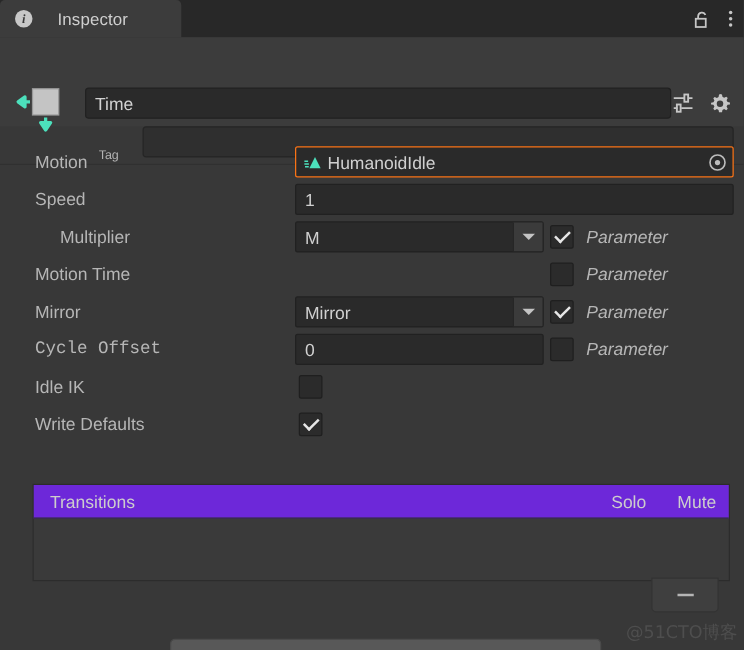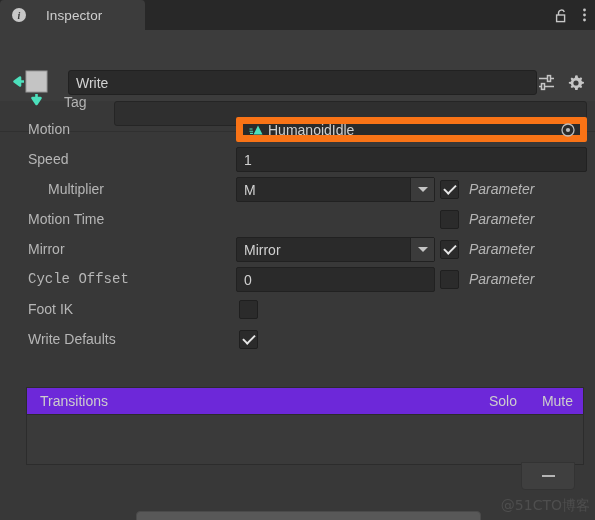--- a/index.html
+++ b/index.html
@@ -51,39 +51,39 @@
   .hdr { position: absolute; left: 0; top: 0; width: 595px; height: 71px; background: #3c3c3c; }
   .state-icon { position: absolute; left: 10px; top: 38px; width: 50px; height: 44px; }
   .name-field {
     position: absolute; left: 68px; top: 40px; width: 469px; height: 25px;
     background: #2a2a2a; border: 1px solid #212121; border-radius: 3px;
     display: flex; align-items: center; padding-left: 7px;
     color: #d2d2d2; font-size: 14px;
   }
   .hdr-icons { position: absolute; right: 10px; top: 40px; display: flex; align-items: center; gap: 12px; height: 25px; }
   .tag-label {
-    position: absolute; left: 64px; top: 64px; width: 46px;
-    color: #b4b4b4; font-size: 14px; text-align: left;
+    position: absolute; left: 64px; top: 89px; width: 46px;
+    color: #b4b4b4; font-size: 10px; text-align: center;
   }
   .tag-field {
     position: absolute; left: 114px; top: 71px; width: 473px; height: 25px;
     background: #2f2f2f; border: 1px solid #252525; border-radius: 3px;
   }
 
   
   .prop-label {
     position: absolute; color: #b6b6b6; font-size: 14px; white-space: nowrap;
   }
   .field {
     position: absolute; background: #2a2a2a; border: 1px solid #212121;
     border-radius: 2px; display: flex; align-items: center;
     padding-left: 7px; color: #d0d0d0; font-size: 14px;
   }
   .objfield {
-    position: absolute; background: #2a2a2a; border: 7px solid #f97316;
+    position: absolute; background: #2a2a2a; border: 1px solid #f97316;
     border-radius: 2px; display: flex; align-items: center;
     padding-left: 6px; color: #d0d0d0; font-size: 14px;
   }
   .picker {
     position: absolute; right: 3px; top: 50%; transform: translateY(-50%);
     width: 18px; height: 18px; border-radius: 2px;
     display: flex; align-items: center; justify-content: center;
   }
   .dd-btn {
     position: absolute; top: 0; right: 0; width: 24px; height: 100%;
@@ -180,21 +180,21 @@
   <div class="hdr">
     <span class="state-icon">
       <svg width="50" height="44" viewBox="0 0 50 44">
         <rect x="16" y="3" width="21" height="21" fill="#c4c4c4" stroke="#9a9a9a" stroke-width="1"></rect>
         <path d="M14 13.5 h-6 M10 9.5 L4.5 13.5 L10 17.5 Z" stroke="#4ce0bc" stroke-width="2.6" fill="#4ce0bc" stroke-linejoin="round"></path>
         <path d="M26.5 26 v6 M22.5 30 L26.5 36 L30.5 30 Z" stroke="#4ce0bc" stroke-width="2.6" fill="#4ce0bc" stroke-linejoin="round"></path>
       </svg>
     </span>
 
     <div class="name-field">
-      <span>Write</span>
+      <span>Time</span>
     </div>
 
     <div class="hdr-icons">
       <span class="icon-btn">
         <svg width="17" height="17" viewBox="0 0 17 17">
           <path d="M1 4.5 h9 M13 4.5 h3 M1 12.5 h3 M7 12.5 h9" stroke="#c6c6c6" stroke-width="1.5" fill="none"></path>
           <rect x="9.5" y="1.6" width="3" height="5.8" fill="none" stroke="#c6c6c6" stroke-width="1.5"></rect>
           <rect x="3.5" y="9.6" width="3" height="5.8" fill="none" stroke="#c6c6c6" stroke-width="1.5"></rect>
         </svg>
       </span>
@@ -259,21 +259,21 @@
   <div class="cbox on" style="left:440px; top:210px;"></div>
   <div class="param-label" style="left:469px; top:211px;">Parameter</div>
 
   <div class="prop-label" style="left:28px; top:241px;font-family:Liberation Mono, monospace;">Cycle Offset</div>
   <div class="field" style="left:236px; top:237px; width:199px; height:25px;">
     <span>0</span>
   </div>
   <div class="cbox" style="left:440px; top:240px;"></div>
   <div class="param-label" style="left:469px; top:241px;">Parameter</div>
 
-  <div class="prop-label" style="left:28px; top:271px;">Foot IK</div>
+  <div class="prop-label" style="left:28px; top:271px;">Idle IK</div>
   <div class="cbox" style="left:239px; top:270px;"></div>
 
   <div class="prop-label" style="left:28px; top:301px;">Write Defaults</div>
   <div class="cbox on" style="left:239px; top:300px;"></div>
 
   <div class="trans-box">
     <div class="trans-head">
       <span class="trans-title">Transitions</span>
       <span class="trans-solo">Solo</span>
       <span class="trans-mute">Mute</span>

